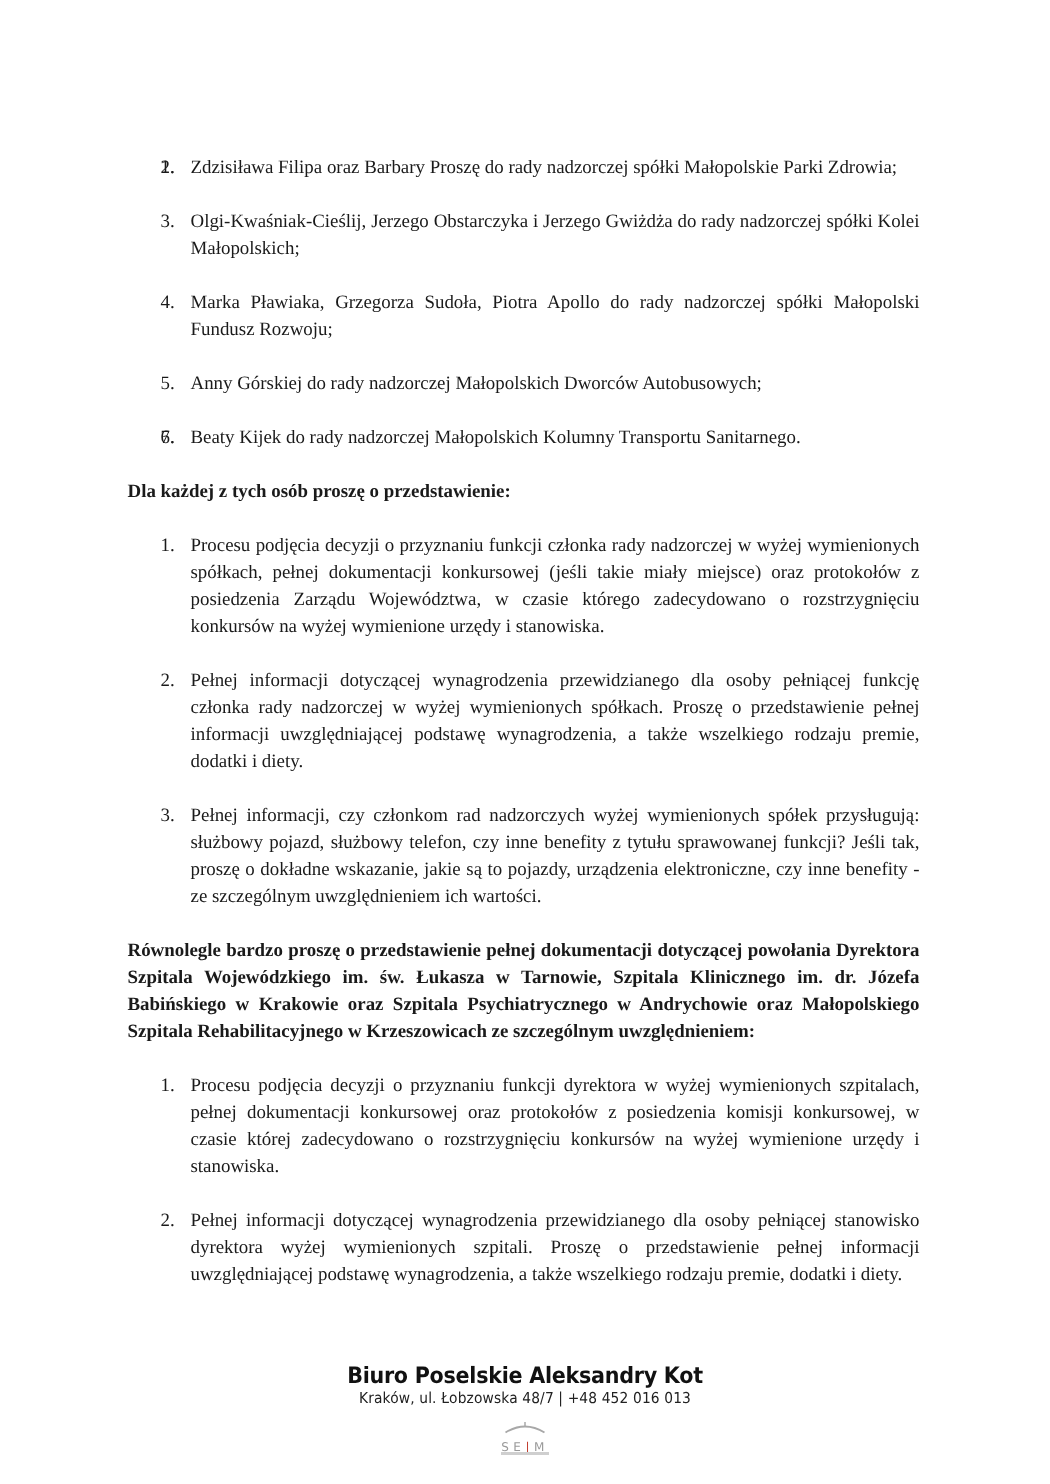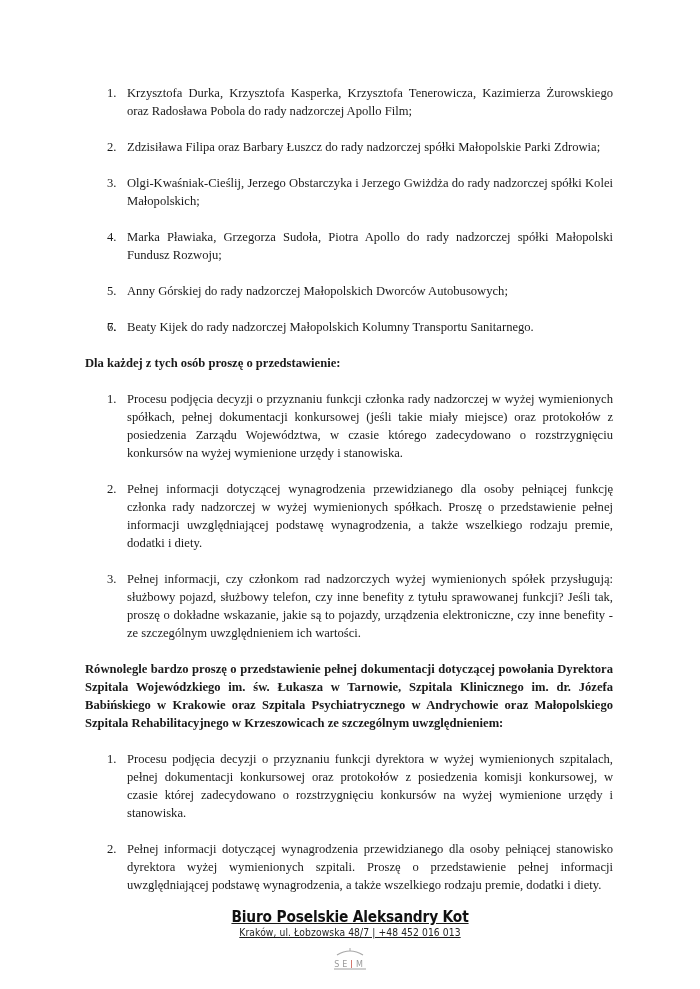--- a/index.html
+++ b/index.html
@@ -7,21 +7,21 @@
   .page {
     position: absolute; left: 0; top: 0; width: 700px; height: 989px; background: #fff;
     font-family: "Liberation Serif", "DejaVu Serif", serif; color: #1a1a1a;
     font-size: 12.6px; line-height: 18px;
   }
   .body { position: absolute; left: 85px; top: 84px; width: 528px; }
   ol { list-style: none; margin: 0; padding: 0 0 0 22px; }
   ol li { position: relative; padding-left: 20px; text-align: justify; margin-bottom: 18px; }
   ol li .num { position: absolute; left: 0; top: 0; }
   p { margin: 0 0 18px 0; text-align: justify; font-weight: bold; }
-  .footer { position: absolute; left: 0; top: 908px; width: 700px; text-align: center; text-decoration: underline; }
+  .footer { position: absolute; left: 0; top: 908px; width: 700px; text-align: center; }
   .footer .title {
     font-family: "DejaVu Sans", sans-serif; font-weight: bold; font-size: 15px;
     letter-spacing: -0.2px; color: #111; line-height: 18px; transform: scaleX(0.92);
   }
   .footer .addr {
     font-family: "DejaVu Sans", sans-serif; font-size: 10px; color: #222; line-height: 13px;
     transform: scaleX(0.92); letter-spacing: 0.1px;
   }
   .logo { margin: 8px auto 0 auto; width: 40px; height: 28px; position: relative; }
   .logo .roof { position: absolute; left: 6px; top: 1px; width: 28px; height: 8px; }
@@ -30,22 +30,22 @@
   .logo .bar { color: #c0392b; }
   .logo .sub { position: absolute; left: 4px; top: 21px; width: 32px; height: 2px; background: #cfcfcf; }
 </style>
 </head>
 <body>
 
 <div class="page">
   <div class="body">
 
     <ol>
-      <li><span class="num">1.</span><span>Krzysztofa Durka, Krzysztofa Kasperka, Krzysztofa Tenerowicza, Kazimierza Żurowskiego oraz Radosława Pobola do rady nadzorczej Apollo Film;</span></li>
-      <li><span class="num">2.</span><span>Zdzisiława Filipa oraz Barbary Łuszcz do rady nadzorczej spółki Małopolskie Parki Zdrowia;</span></li>
+      <li><span class="num">1.</span></li>
+      <li><span class="num">2.</span><span>Zdzisiława Filipa oraz Barbary Proszę do rady nadzorczej spółki Małopolskie Parki Zdrowia;</span></li>
       <li><span class="num">3.</span><span>Olgi-Kwaśniak-Cieślij, Jerzego Obstarczyka i Jerzego Gwiżdża do rady nadzorczej spółki Kolei Małopolskich;</span></li>
       <li><span class="num">4.</span><span>Marka Pławiaka, Grzegorza Sudoła, Piotra Apollo do rady nadzorczej spółki Małopolski Fundusz Rozwoju;</span></li>
       <li><span class="num">5.</span><span>Anny Górskiej do rady nadzorczej Małopolskich Dworców Autobusowych;</span></li>
       <li><span class="num">6.</span></li>
       <li><span class="num">7.</span><span>Beaty Kijek do rady nadzorczej Małopolskich Kolumny Transportu Sanitarnego.</span></li>
     </ol>
 
     <p>Dla każdej z tych osób proszę o przedstawienie:</p>
 
     <ol>

